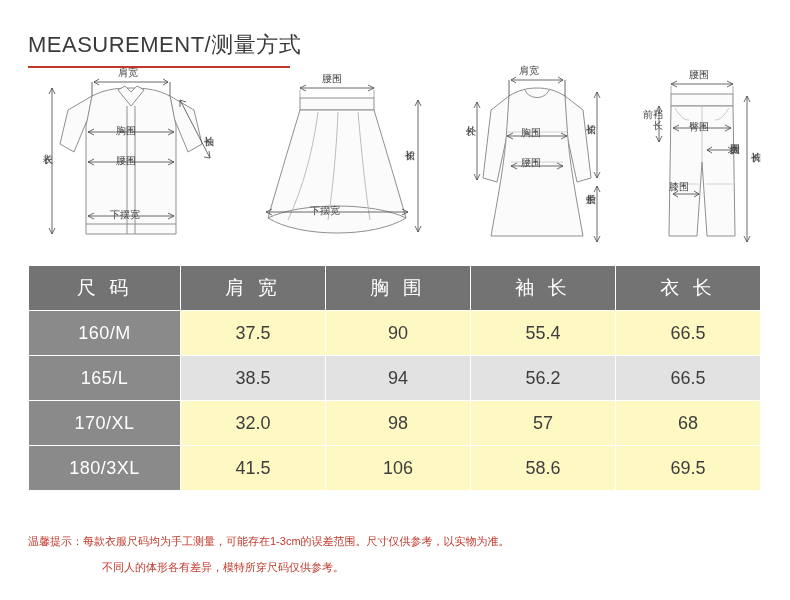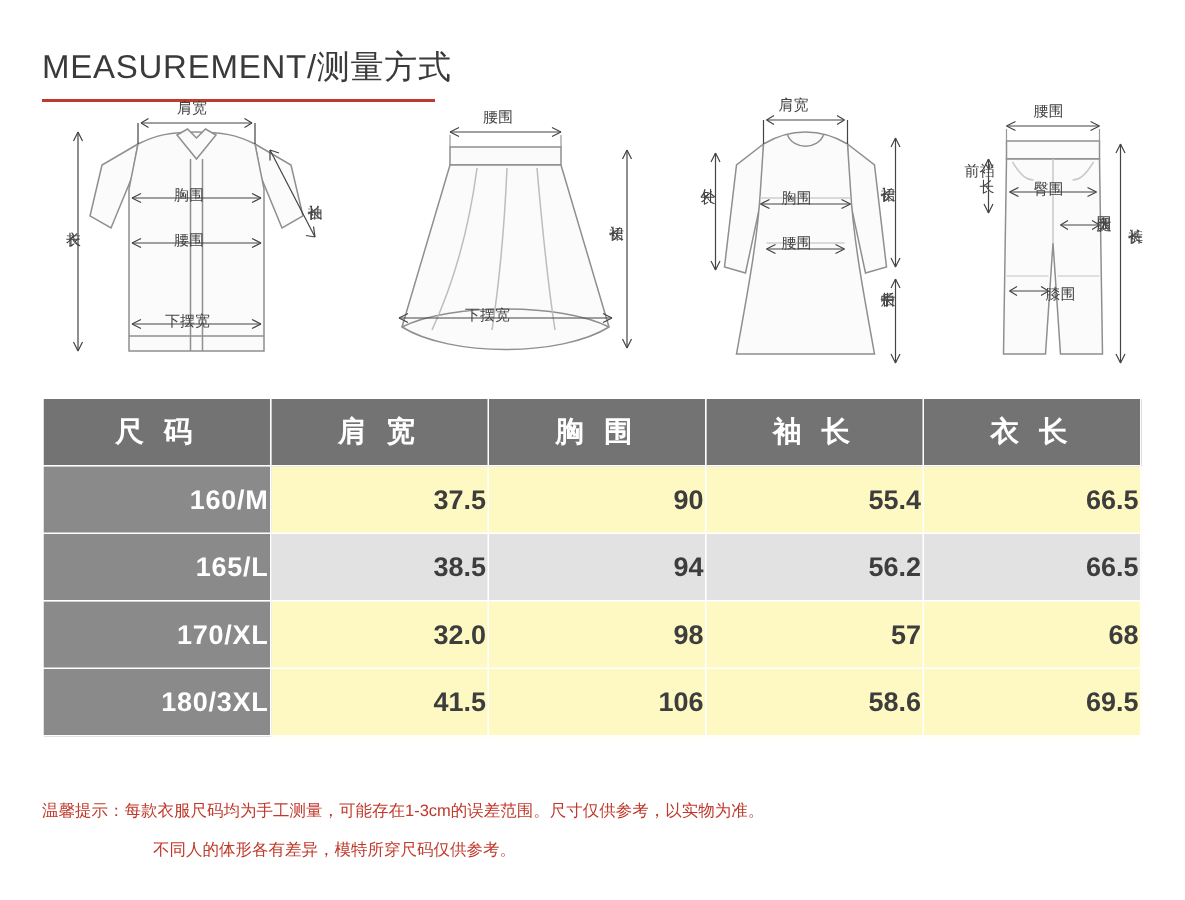--- a/index.html
+++ b/index.html
@@ -77,34 +77,33 @@
     position: absolute;
     left: 28px;
     top: 265px;
     width: 732px;
     border-collapse: collapse;
     table-layout: fixed;
   }
   .size-table th, .size-table td {
     border: 1px solid #ffffff;
     text-align: center;
-    font-weight: bold;
+    font-weight: normal;
   }
   .size-table thead th {
     background: #737373;
     color: #ffffff;
     font-size: 19px;
     height: 42px;
     letter-spacing: 4px;
   }
   .size-table tbody td {
     height: 42px;
     font-size: 18px;
     color: #3d3d3d;
-    text-align: right;
   }
   .size-table tbody td.sizecol {
     background: #8a8a8a;
     color: #ffffff;
     letter-spacing: 0.5px;
   }
   .size-table tbody td.valcol {
     background: #fef9c3;
   }
   .size-table tbody tr.alt td.valcol {
@@ -295,21 +294,21 @@
           <path d="M36,128 l5,-3 M36,128 l5,3 M62,128 l-5,-3 M62,128 l-5,3"></path>
 
           <path d="M110,30 L110,176"></path>
           <path d="M110,30 l-3,6 M110,30 l3,6 M110,176 l-3,-6 M110,176 l3,-6"></path>
         </g>
       </svg>
       <span class="lbl" style="left:52px; top:4px;">腰围</span>
       <span class="lbl" style="left:52px; top:56px;">臀围</span>
       <span class="lbl" style="left:0px; top:44px; width:26px; white-space:normal; text-align:right;">前裆长</span>
       <span class="lbl lbl-v" style="left:92px; top:70px;">大腿围</span>
-      <span class="lbl" style="left:32px; top:126px;margin-left:28px;">膝围</span>
+      <span class="lbl" style="left:32px; top:116px;">膝围</span>
       <span class="lbl lbl-v" style="left:113px; top:78px;">裤长</span>
     </div>
 
   </div>
 
   <table class="size-table">
     <colgroup>
       <col class="c0">
         <col class="c1">
         <col class="c2">

